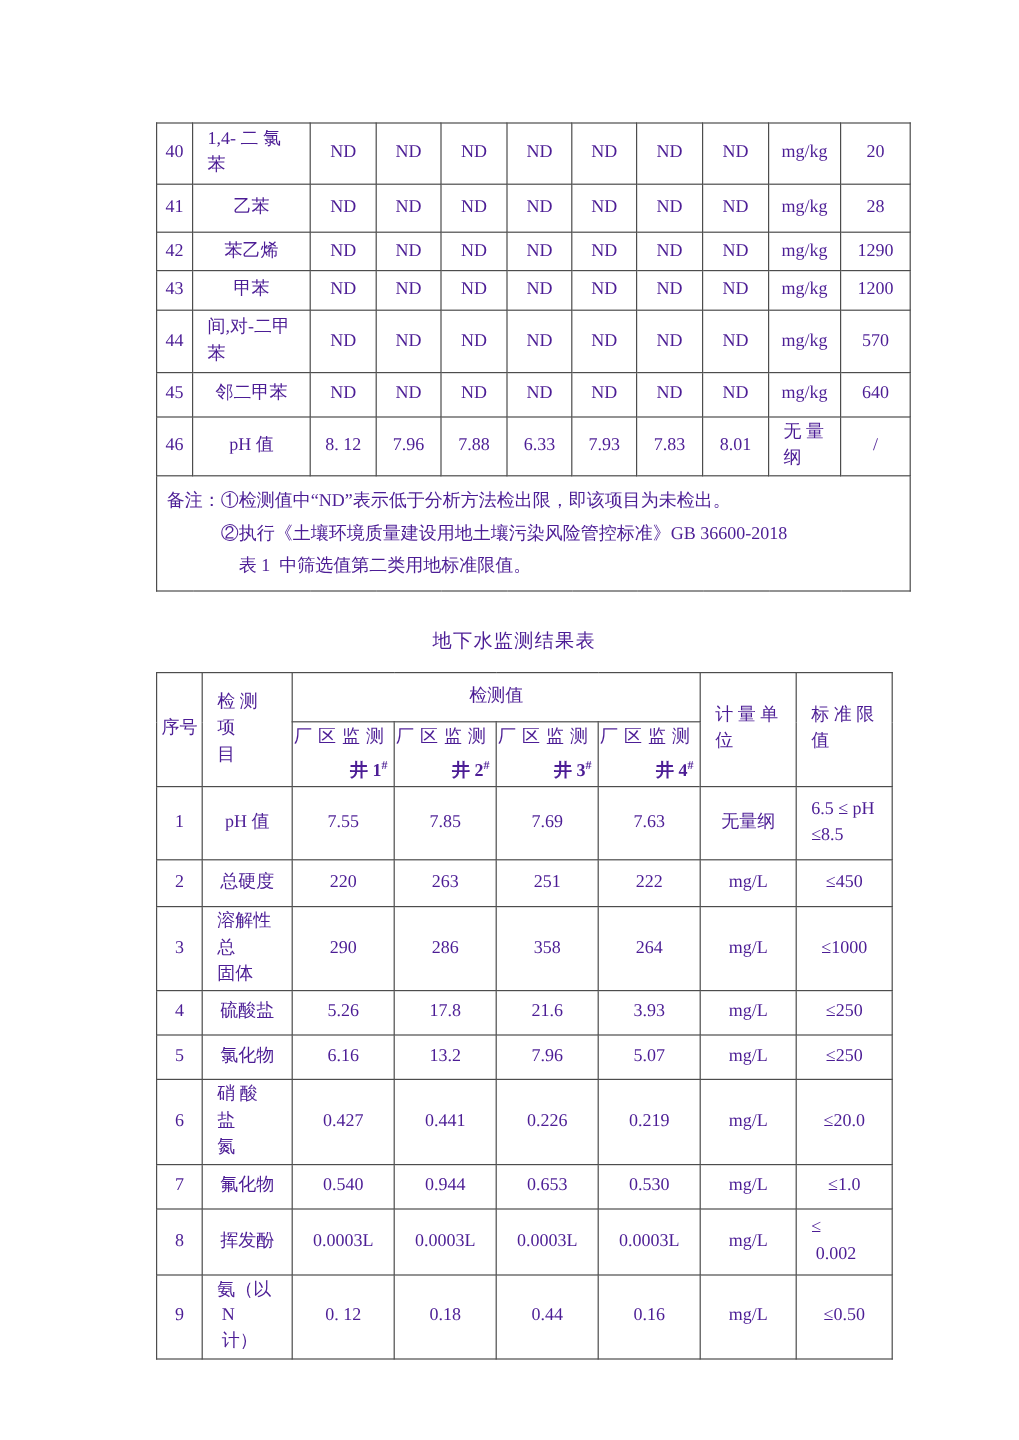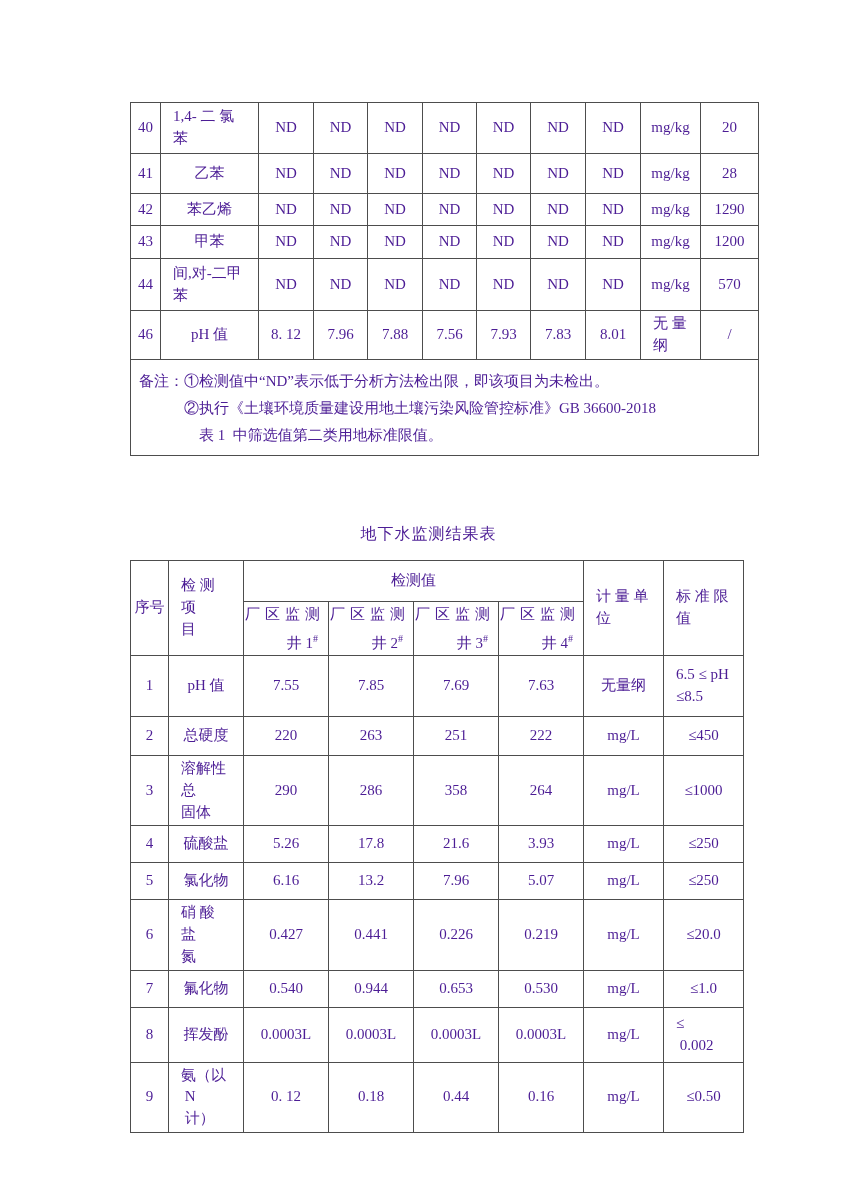--- a/index.html
+++ b/index.html
@@ -19,21 +19,21 @@
   .gw-title{
     position:absolute;left:4px;top:524px;width:849px;text-align:center;
     font-size:16px;letter-spacing:1px;
   }
   .ml{text-align:left;padding:2px 12px;white-space:pre-wrap;}
   .note-cell{
     text-align:left;vertical-align:top;white-space:pre-wrap;
     padding:8px 8px 6px 8px;line-height:1.8;font-size:15px;
   }
   .l1{text-align:justify;text-align-last:justify;padding:1px 7px 0 0;}
-  .l2{text-align:right;padding-right:9px;margin-top:7px;}
+  .l2{text-align:right;padding-right:4px;margin-top:7px;font-weight:bold;}
   sup{font-size:10px;line-height:0;}
 </style>
 </head>
 <body>
 
 <div class="page">
 
   <table class="soil">
     <colgroup>
       <col style="width:30px">
@@ -109,27 +109,40 @@
           <td>ND</td>
           <td>ND</td>
           <td>ND</td>
           <td>ND</td>
           <td>ND</td>
           <td>ND</td>
           <td>ND</td>
           <td>mg/kg</td>
           <td>570</td>
         </tr>
+        <tr style="height: 37px;">
+          <td>45</td>
+          <td>邻二甲苯</td>
+          <td>ND</td>
+          <td>ND</td>
+          <td>ND</td>
+          <td>ND</td>
+          <td>ND</td>
+          <td>ND</td>
+          <td>ND</td>
+          <td>mg/kg</td>
+          <td>640</td>
+        </tr>
         <tr style="height: 46px;">
           <td>46</td>
           <td>pH 值</td>
           <td>8. 12</td>
           <td>7.96</td>
           <td>7.88</td>
-          <td>7.56</td>
+          <td>6.33</td>
           <td>7.93</td>
           <td>7.83</td>
           <td>8.01</td>
           <td class="ml">无 量
 纲</td>
           <td>/</td>
         </tr>
         <tr style="height: 96px; padding-left: 34px;">
           <td class="note-cell" colspan="11">备注：①检测值中“ND”表示低于分析方法检出限，即该项目为未检出。
 　　　②执行《土壤环境质量建设用地土壤污染风险管控标准》GB 36600-2018

